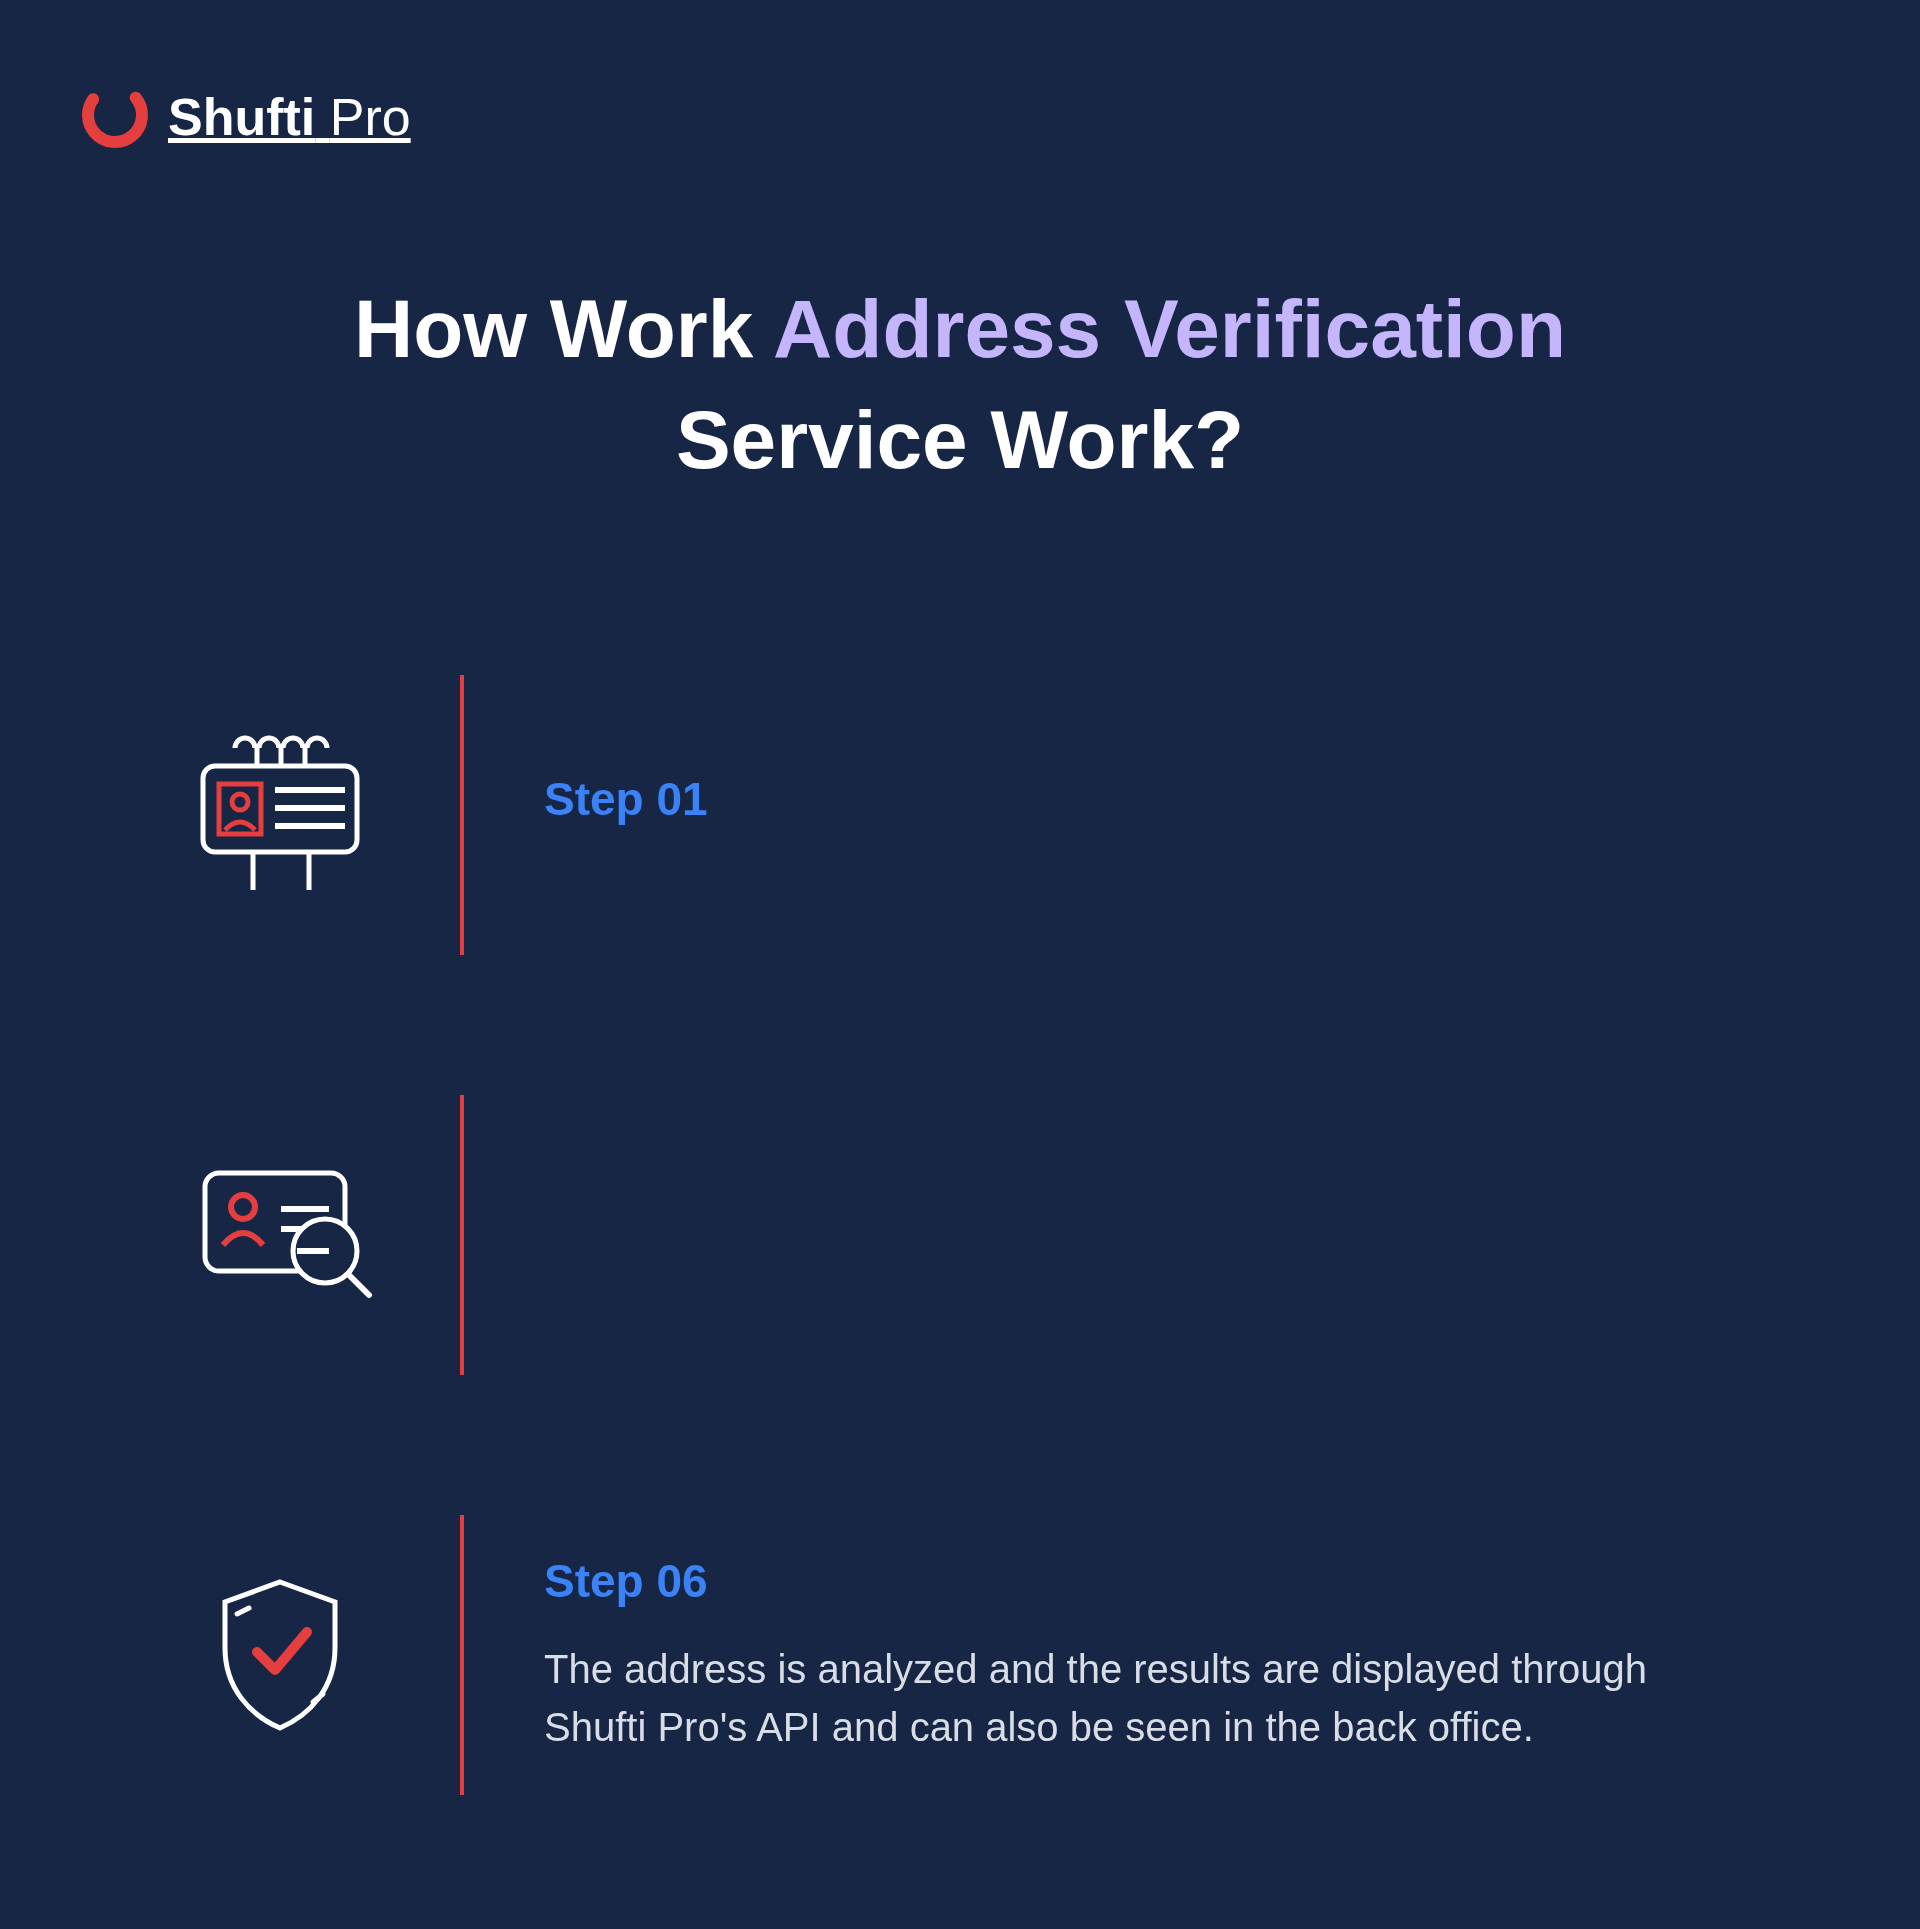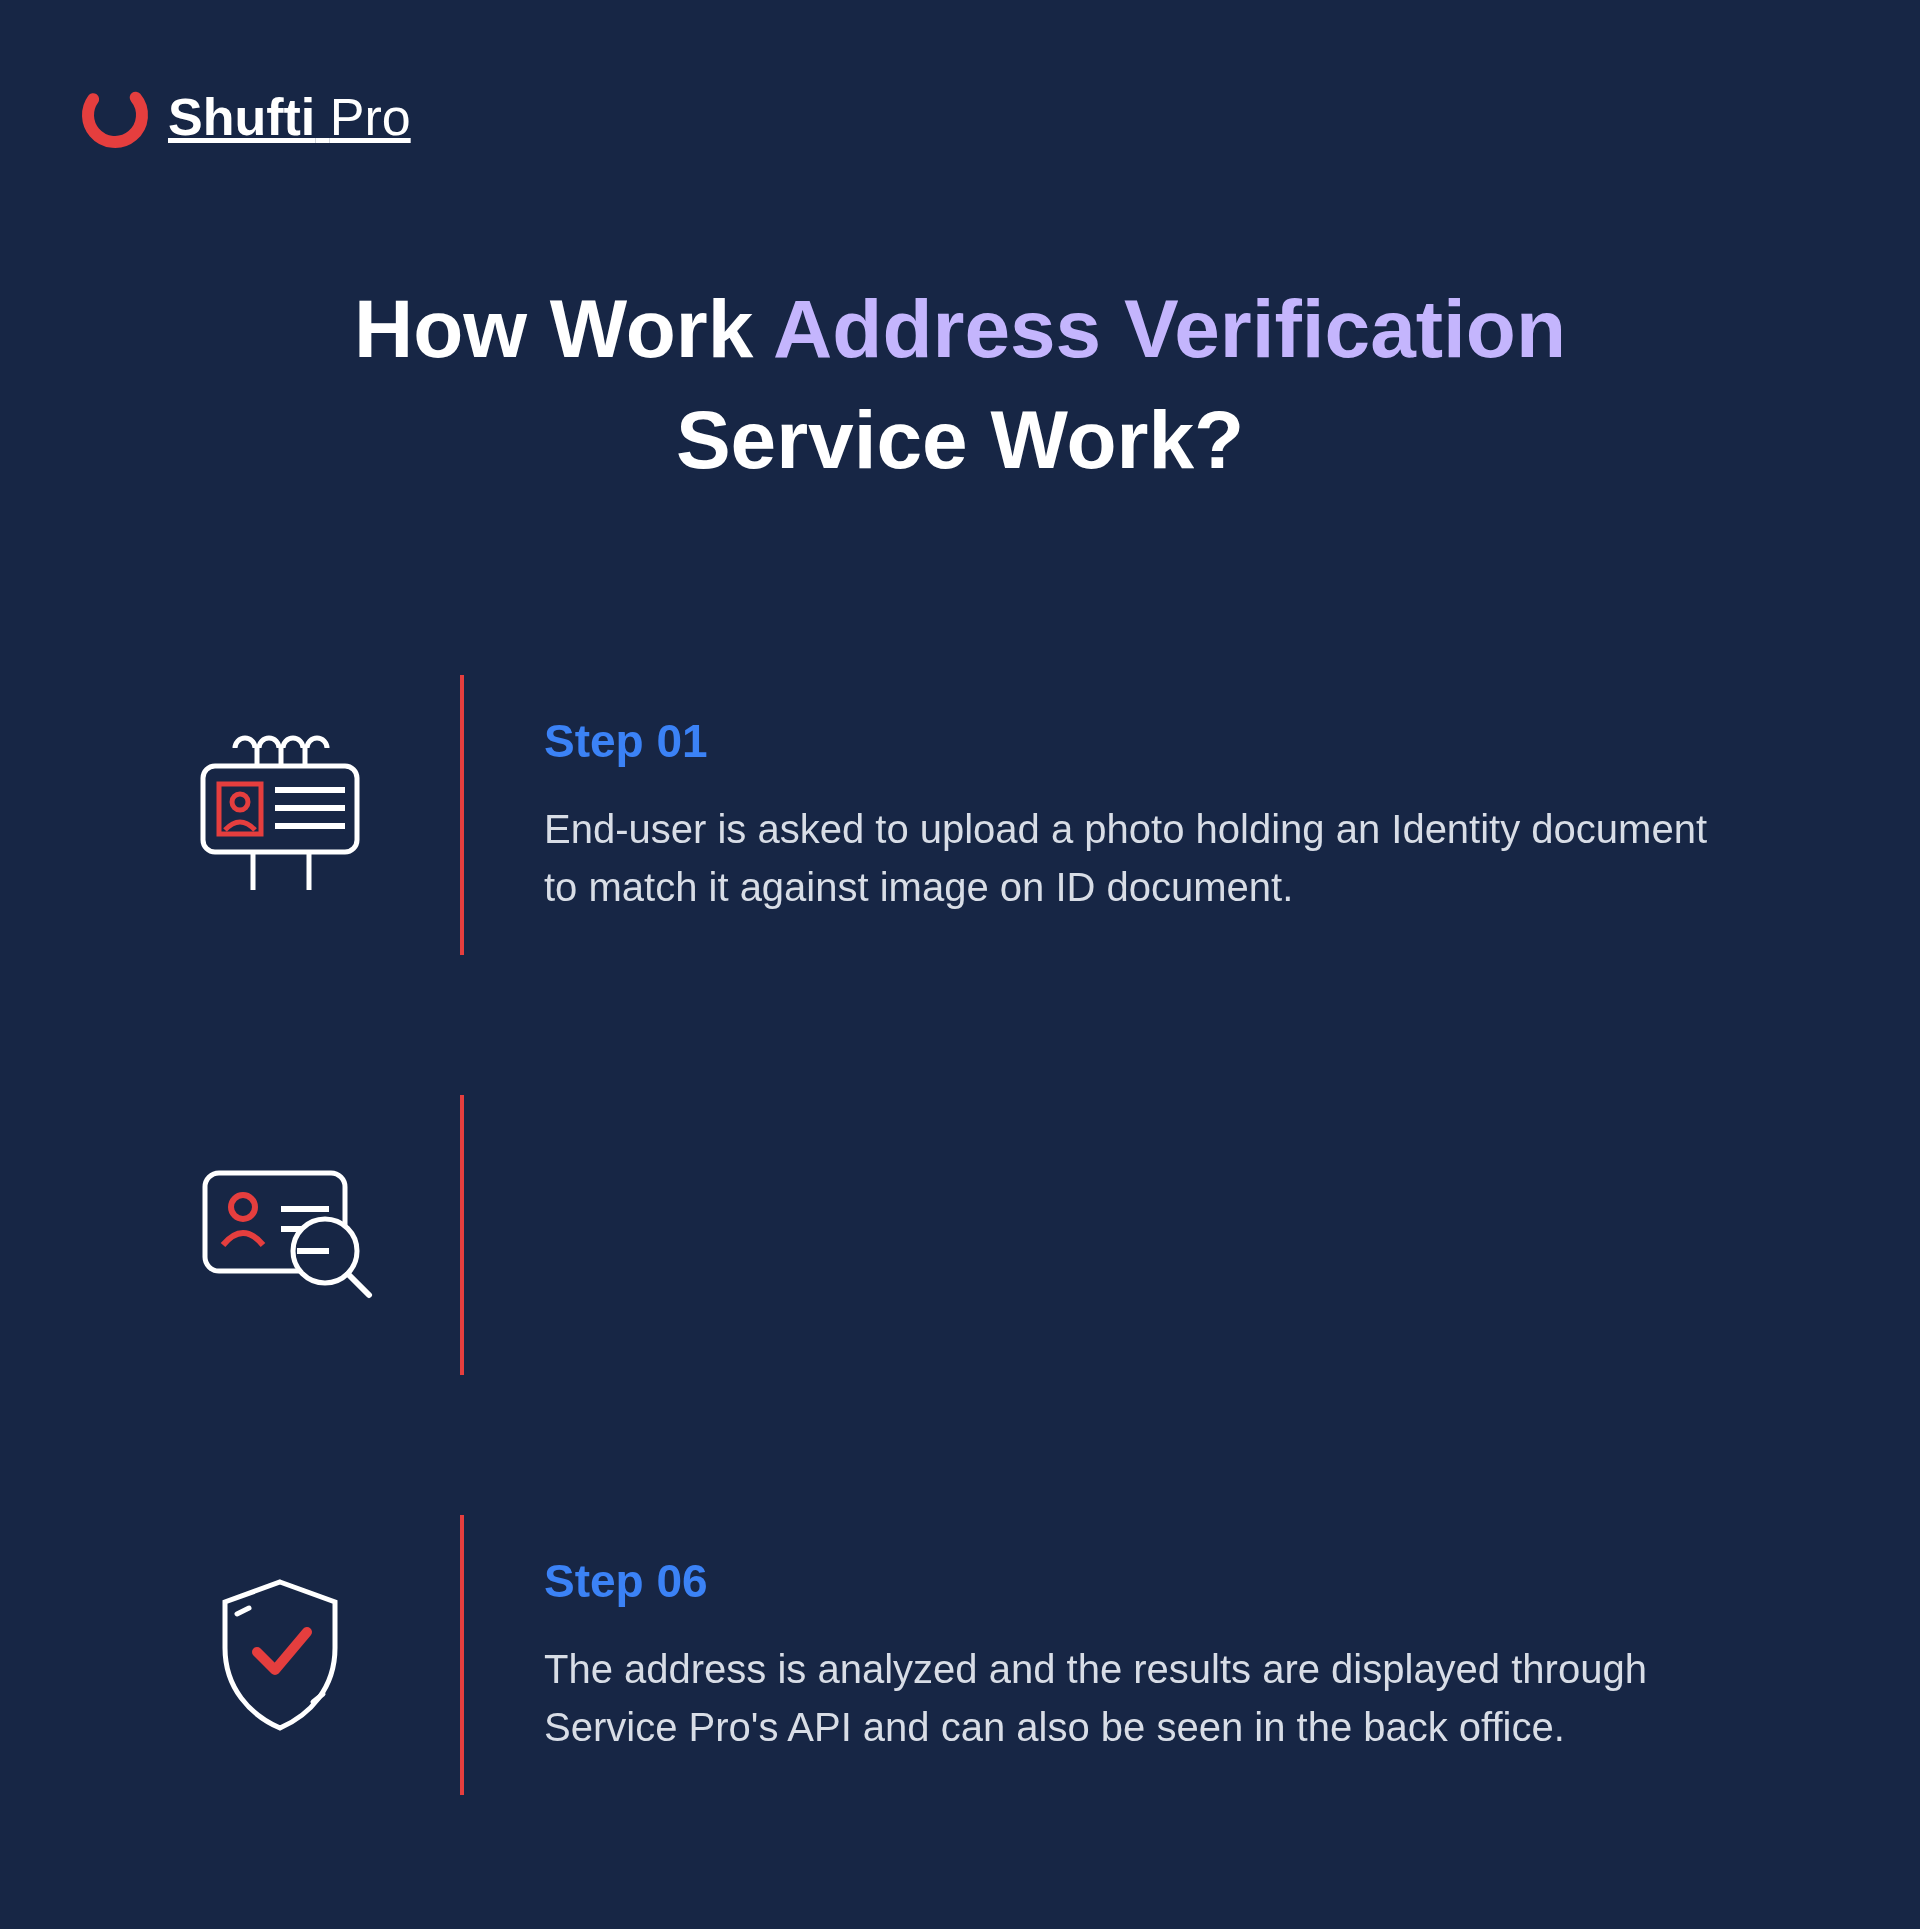--- a/index.html
+++ b/index.html
@@ -123,21 +123,20 @@
         <line x1="90" y1="78" x2="160" y2="78" stroke="#ffffff" stroke-width="6"></line>
         <line x1="90" y1="96" x2="160" y2="96" stroke="#ffffff" stroke-width="6"></line>
 
         <line x1="68" y1="122" x2="68" y2="160" stroke="#ffffff" stroke-width="5"></line>
         <line x1="124" y1="122" x2="124" y2="160" stroke="#ffffff" stroke-width="5"></line>
       </svg>
     </div>
     <div class="divider"></div>
     <div class="step-content">
       <div class="step-label">Step 01</div>
-      <div class="step-desc">End-user is asked to upload a photo holding an Identity document to match it against image on ID document.</div>
     </div>
   </div>
 
   <div class="step">
     <div class="step-icon">
       <svg width="190" height="160" viewBox="0 0 190 160">
         <rect x="20" y="18" width="140" height="98" rx="14" fill="none" stroke="#ffffff" stroke-width="5"></rect>
 
         <circle cx="58" cy="52" r="12" fill="none" stroke="#E53E3E" stroke-width="6"></circle>
         <path d="M38 90 q20 -24 40 0" fill="none" stroke="#E53E3E" stroke-width="6"></path>
@@ -159,17 +158,17 @@
         <path d="M75 12 L130 32 V78 C130 118 105 145 75 158 C45 145 20 118 20 78 V32 Z" fill="none" stroke="#ffffff" stroke-width="5"></path>
         <path d="M52 82 L70 100 L102 62" fill="none" stroke="#E53E3E" stroke-width="10" stroke-linecap="round" stroke-linejoin="round"></path>
 
         <path d="M32 44 L44 38" stroke="#ffffff" stroke-width="5" stroke-linecap="round"></path>
         <path d="M108 132 L118 124" stroke="#ffffff" stroke-width="5" stroke-linecap="round"></path>
       </svg>
     </div>
     <div class="divider"></div>
     <div class="step-content">
       <div class="step-label">Step 06</div>
-      <div class="step-desc">The address is analyzed and the results are displayed through Service Pro's API and can also be seen in the back office.</div>
+      <div class="step-desc">The address is analyzed and the results are displayed through Shufti Pro's API and can also be seen in the back office.</div>
     </div>
   </div>
 
 </div>
 
 </body></html>

